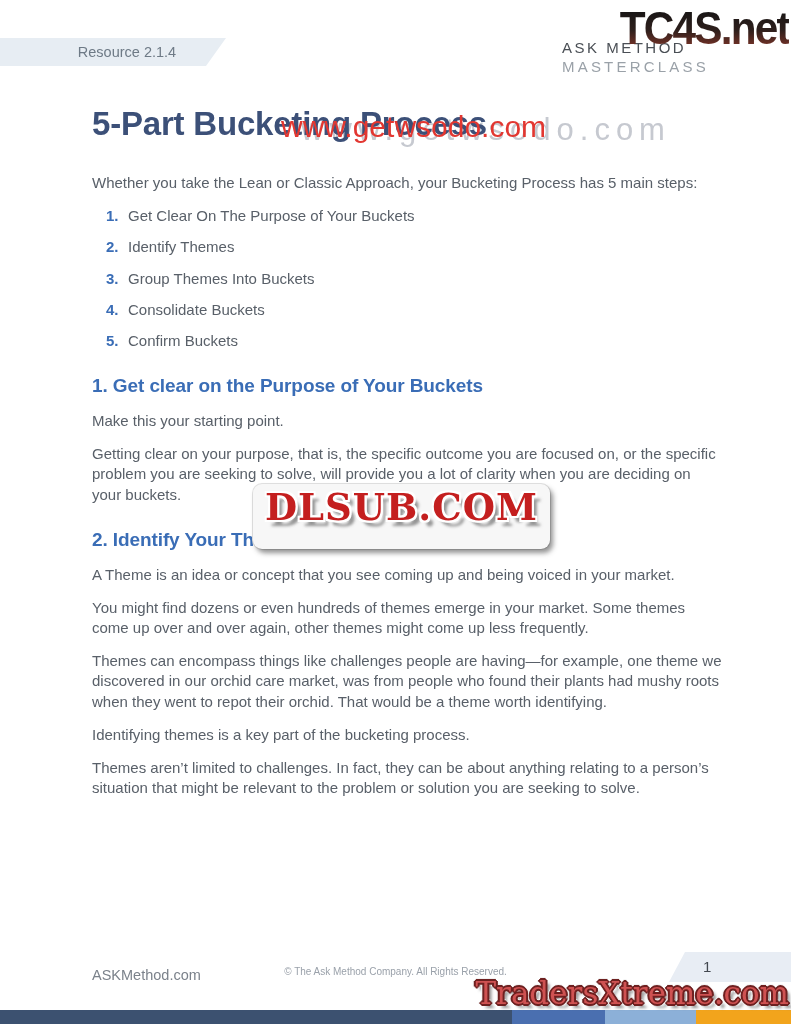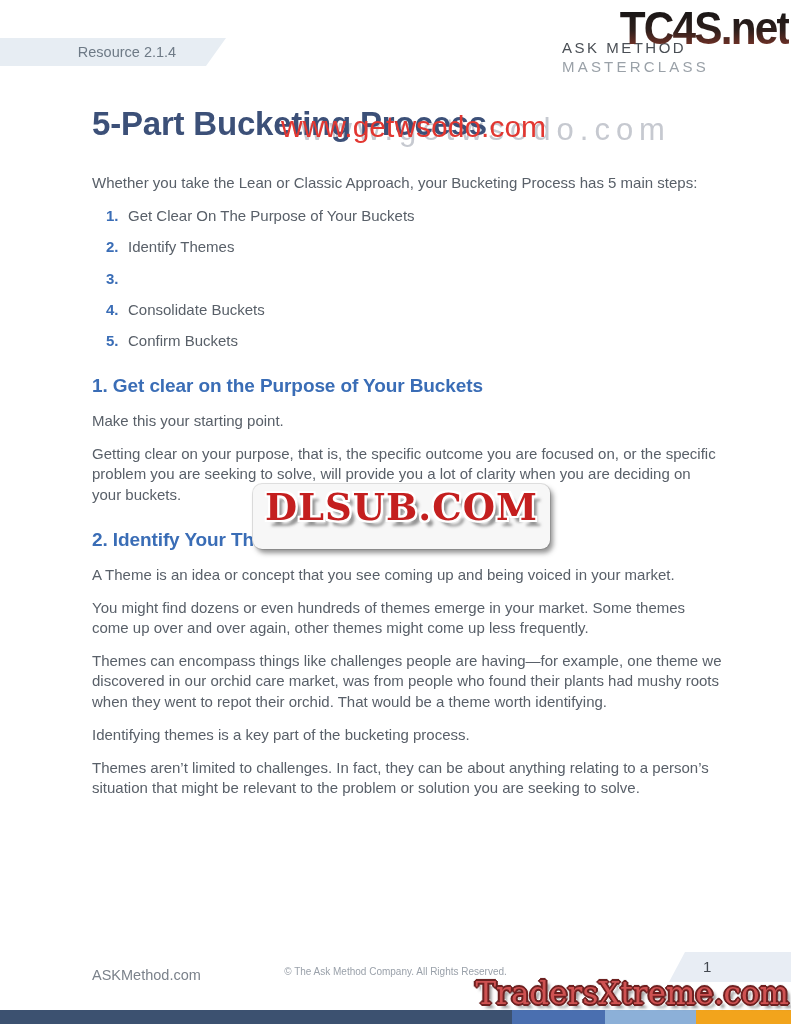--- a/index.html
+++ b/index.html
@@ -153,20 +153,21 @@
       <li>
         <span class="num">1.</span>
         <span>Get Clear On The Purpose of Your Buckets</span>
       </li>
       <li>
         <span class="num">2.</span>
         <span>Identify Themes</span>
       </li>
       <li>
         <span class="num">3.</span>
+        <span>Group Themes Into Buckets</span>
       </li>
       <li>
         <span class="num">4.</span>
         <span>Consolidate Buckets</span>
       </li>
       <li>
         <span class="num">5.</span>
         <span>Confirm Buckets</span>
       </li>
     </ol>

